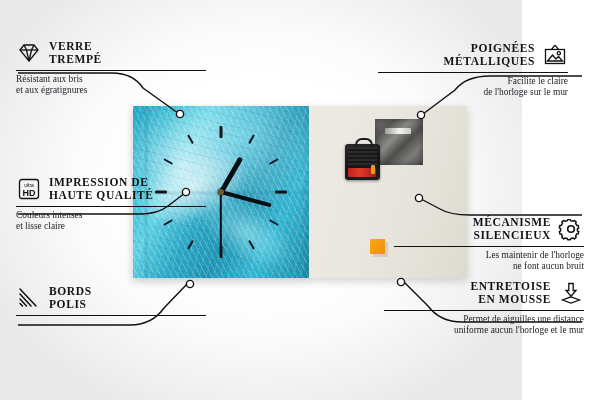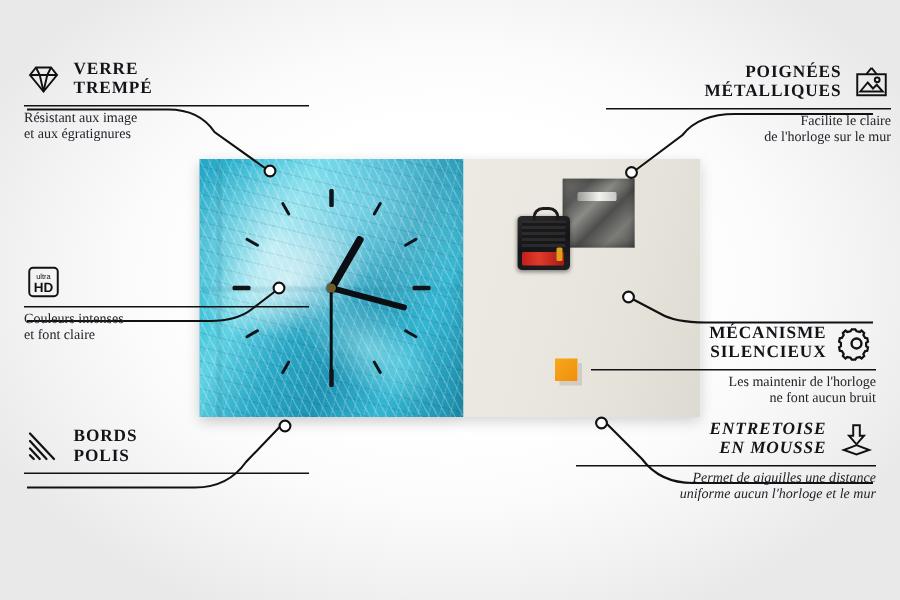--- a/index.html
+++ b/index.html
@@ -2,21 +2,21 @@
 <html><head>
 <meta charset="utf-8">
 <style>
   html,body{margin:0;padding:0;}
   body{
     width:600px;height:400px;overflow:hidden;
     font-family:"Liberation Serif", serif;
     background:#ffffff;
   }
   #stage{
-    position:relative;width:600px;height:400px;
+    position:relative;width:522px;height:400px;
     background:
       radial-gradient(ellipse 58% 62% at 50% 46%, #ffffff 0%, #ffffff 42%, #fbfbfb 62%, #f2f2f2 82%, #e9e9e9 100%);
   }
   
   #product{position:absolute;left:133px;top:106px;width:334px;height:172px;}
   .panel{position:absolute;top:0;height:100%;}
   #clock-panel{
     left:0;width:176px;
     background:
       radial-gradient(circle at 28% 34%, rgba(255,255,255,.55) 0%, rgba(255,255,255,0) 38%),
@@ -179,39 +179,43 @@
             </g>
           </svg>
       </span>
       <span class="title">
         <span>VERRE</span><br>
         <span>TREMPÉ</span>
       </span>
     </div>
     <div class="rule"></div>
     <div class="desc">
-      <span>Résistant aux image</span><br>
+      <span>Résistant aux bris</span><br>
       <span>et aux égratignures</span>
     </div>
   </div>
 
   <div class="callout left" style="left:16px;top:176px;">
     <div class="head">
       <span class="ico">
         <svg viewBox="0 0 26 24">
           <rect x="3.5" y="2.5" width="19" height="19" rx="2.5" fill="none" stroke="#111" stroke-width="1.3"></rect>
           <text x="13" y="10" font-family="Liberation Sans, sans-serif" font-size="5" text-anchor="middle" fill="#111">ultra</text>
           <text x="13" y="18.6" font-family="Liberation Sans, sans-serif" font-size="9" font-weight="bold" text-anchor="middle" fill="#111">HD</text>
         </svg>
       </span>
+      <span class="title">
+        <span>IMPRESSION DE</span><br>
+        <span>HAUTE QUALITÉ</span>
+      </span>
     </div>
     <div class="rule"></div>
     <div class="desc">
       <span>Couleurs intenses</span><br>
-      <span>et font claire</span>
+      <span>et lisse claire</span>
     </div>
   </div>
 
   <div class="callout left" style="left:16px;top:285px;">
     <div class="head">
       <span class="ico">
         <svg viewBox="0 0 26 24">
             <g stroke="#111" stroke-width="1.5" stroke-linecap="round">
           <path d="M4 3 L20 20"></path>
               <path d="M4 8 L15 20"></path>
@@ -221,21 +225,21 @@
           </svg>
       </span>
       <span class="title">
         <span>BORDS</span><br>
         <span>POLIS</span>
       </span>
     </div>
     <div class="rule"></div>
   </div>
 
-  <div class="callout right" style="left:404px;top:42px;">
+  <div class="callout right" style="left:378px;top:42px;">
     <div class="head">
       <span class="title">
         <span>POIGNÉES</span><br>
         <span>MÉTALLIQUES</span>
       </span>
       <span class="ico">
         <svg viewBox="0 0 26 24">
             <g fill="none" stroke="#111" stroke-width="1.3">
           <rect x="3.5" y="6.5" width="19" height="14"></rect>
           <path d="M13 2.2 L9.5 6.5 M13 2.2 L16.5 6.5"></path>
@@ -267,21 +271,21 @@
           </svg>
       </span>
     </div>
     <div class="rule"></div>
     <div class="desc">
       <span>Les maintenir de l'horloge</span><br>
       <span>ne font aucun bruit</span>
     </div>
   </div>
 
-  <div class="callout right" style="left:384px;top:280px;width:200px;font-style:italic;">
+  <div class="callout right" style="left:384px;top:280px;width:200px;">
     <div class="head">
       <span class="title">
         <span>ENTRETOISE</span><br>
         <span>EN MOUSSE</span>
       </span>
       <span class="ico">
         <svg viewBox="0 0 26 24">
             <g fill="none" stroke="#111" stroke-width="1.3">
           <path d="M10.8 2.5 h4.4 v7.0 h2.8 L13 15.2 L8 9.5 h2.8 z"></path>
           <path d="M13 15.8 L21.5 19 L13 22 L4.5 19 Z"></path>

